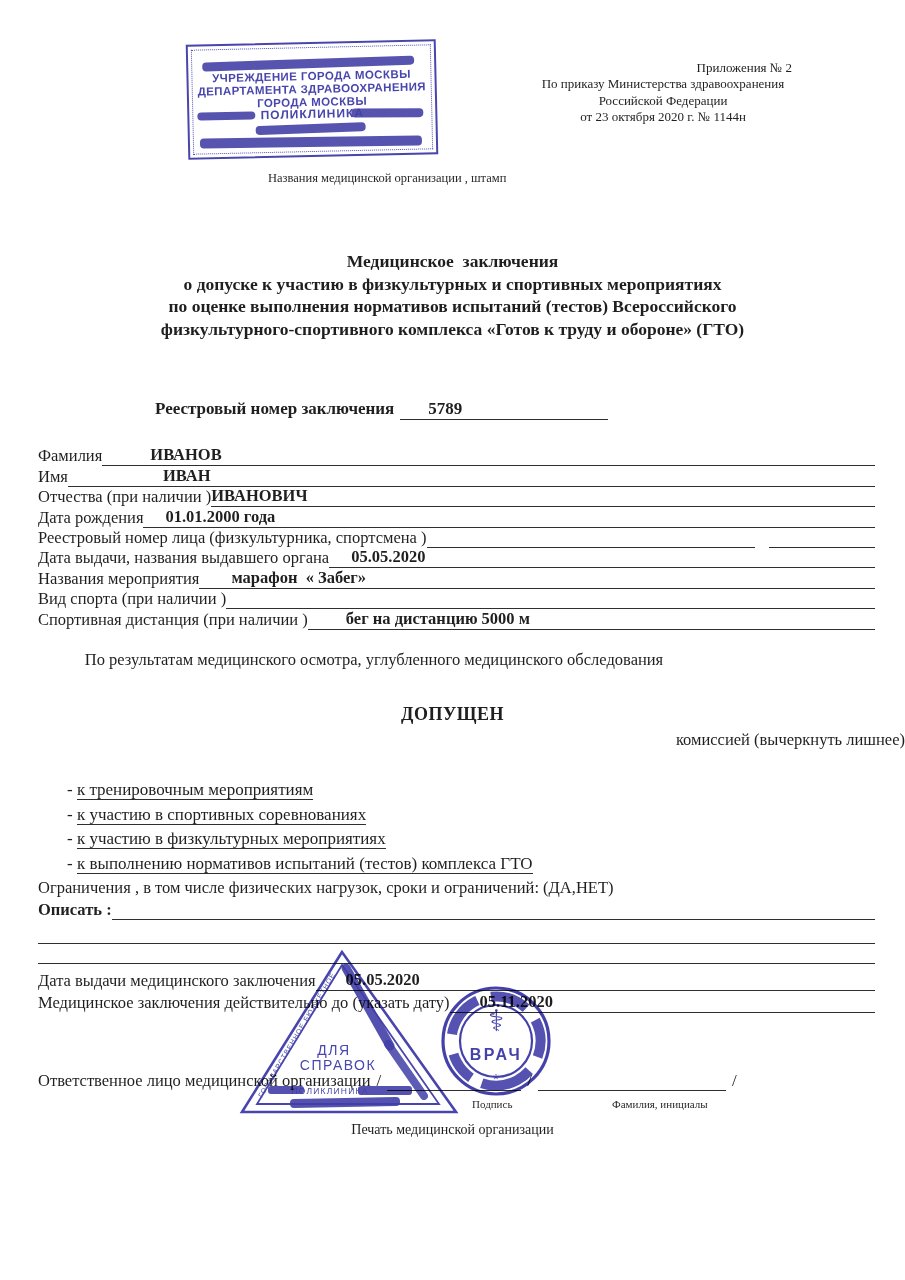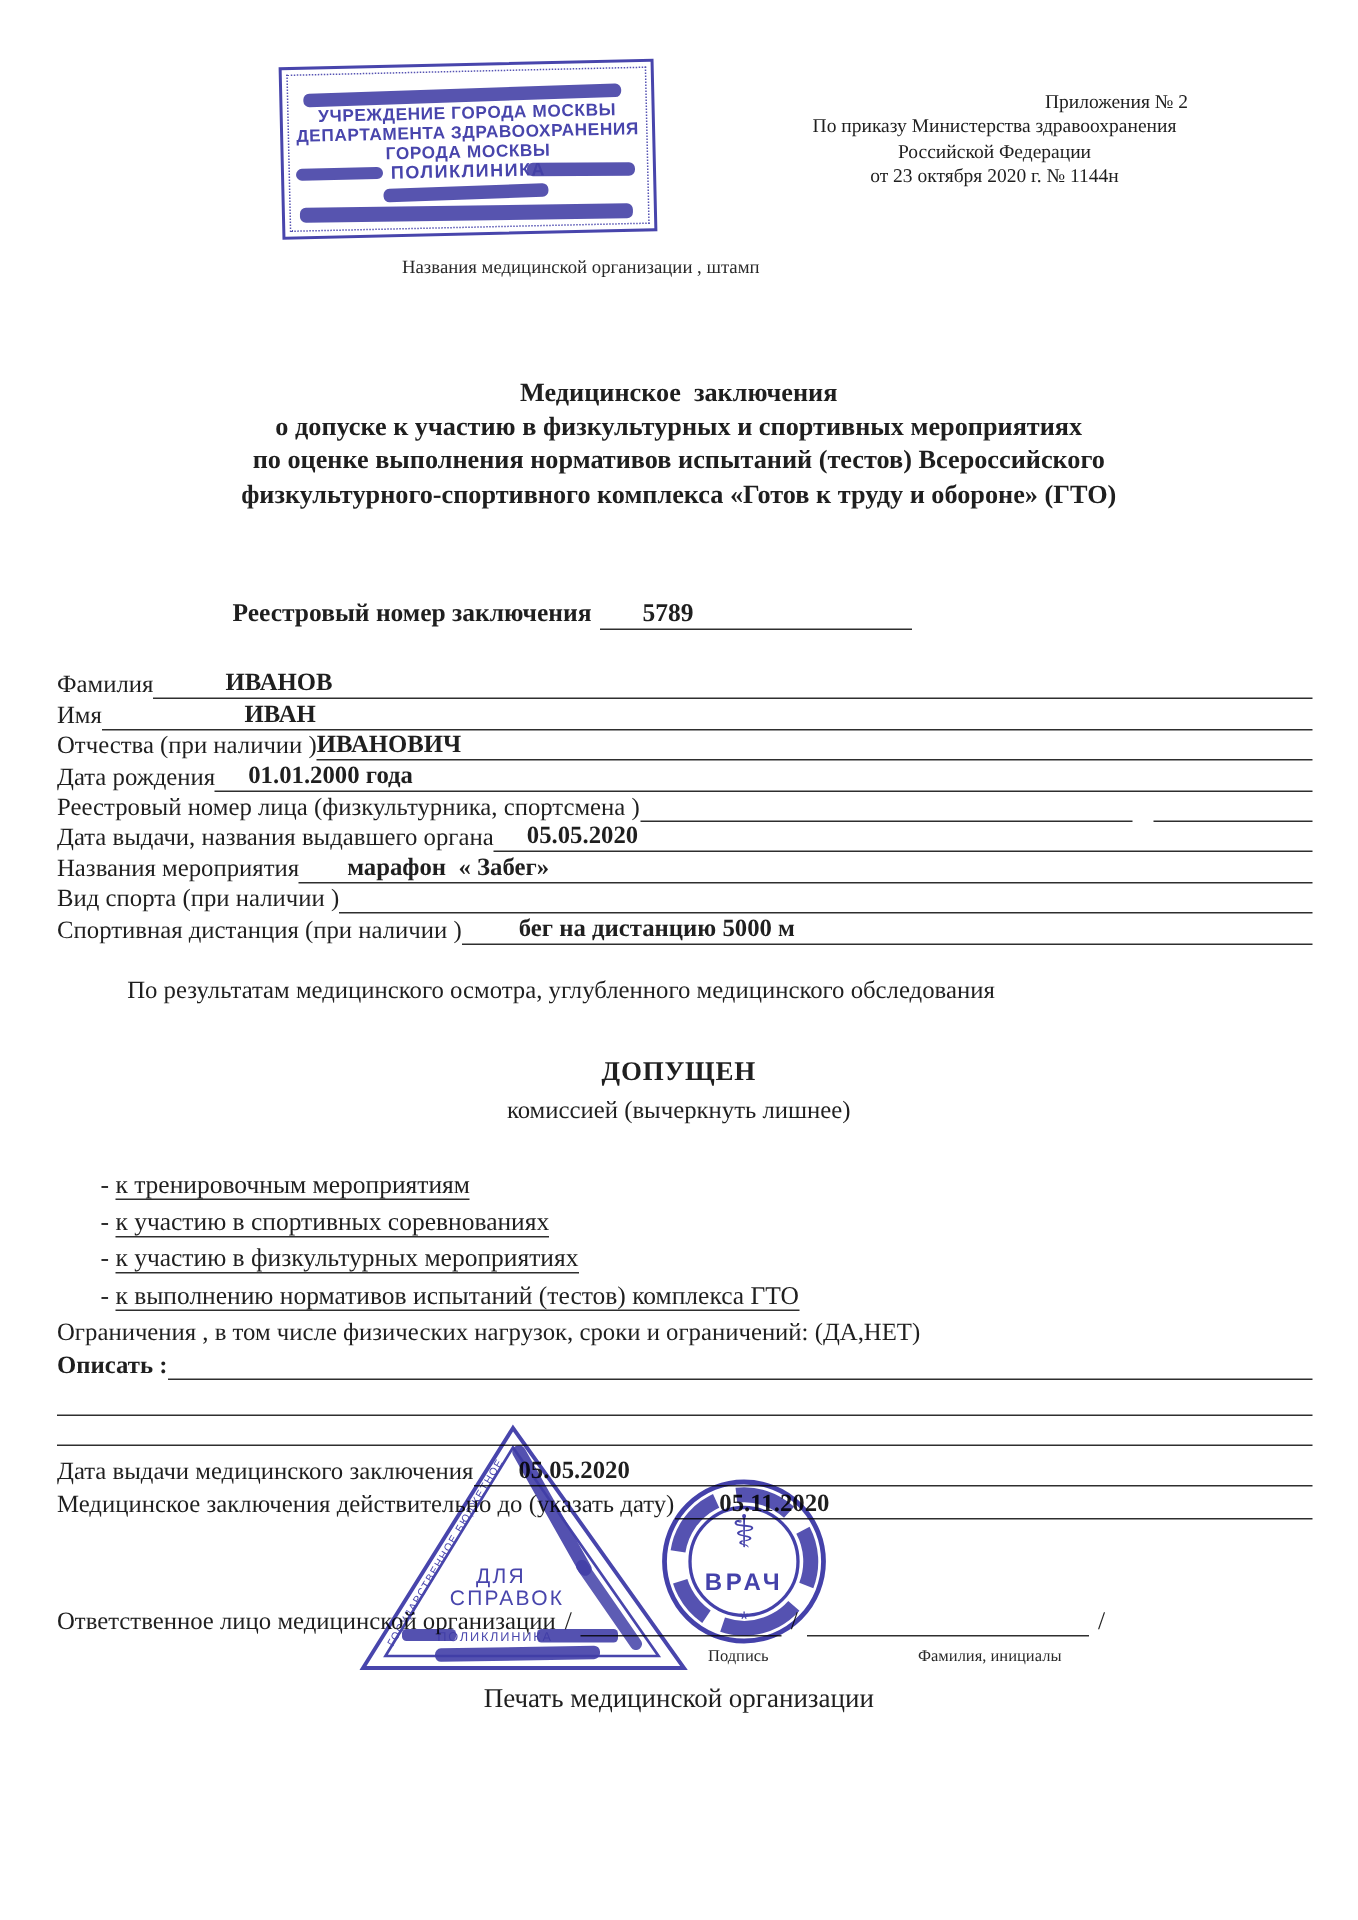--- a/index.html
+++ b/index.html
@@ -48,41 +48,41 @@
   .ugap{width:14px;}
   .ushort{width:106px;border-bottom:1.2px solid #2e2e2e;flex:none;}
   .ind-a{padding-left:48px;} .ind-b{padding-left:95px;} .ind-c{}
   .ind-d{padding-left:22px;} .ind-e{padding-left:22px;} .ind-f{padding-left:32px;}
   .ind-g{padding-left:38px;} .ind-h{padding-left:30px;}
 
   .exam-note{left:0;top:650px;width:748px;text-align:center;font-size:16.5px;}
 
   
   .decision-title{left:0;top:704px;width:905px;text-align:center;font-size:18px;font-weight:bold;letter-spacing:.5px;}
-  .decision-sub{left:0;top:730px;width:905px;text-align:center;font-size:16.5px;}
+  .decision-sub{left:0;top:730px;width:905px;text-align:right;font-size:16.5px;}
 
   
   .permissions{left:67px;top:778px;font-size:17px;line-height:24.6px;}
   .perm-item .txt{border-bottom:1.2px solid #2e2e2e;}
 
   
   .limit-line{left:38px;top:878px;font-size:16.5px;}
   .describe-row{left:38px;top:899px;width:837px;display:flex;align-items:flex-end;height:21px;font-size:16.5px;font-weight:bold;}
   .blank-rule{left:38px;width:837px;height:0;border-top:1.2px solid #2e2e2e;}
 
   
   .issue-row{left:38px;width:837px;display:flex;align-items:flex-end;height:22px;font-size:16.5px;}
 
   
   .responsible-row{left:38px;top:1068px;width:837px;display:flex;align-items:flex-end;height:23px;font-size:16.5px;}
   .slash{padding:0 6px;font-size:17px;}
   .sigline{width:134px;border-bottom:1.2px solid #2e2e2e;}
   .nameline{width:188px;border-bottom:1.2px solid #2e2e2e;}
   .mini-cap{font-size:11px;color:#2a2a2a;}
-  .seal-caption{left:0;top:1122px;width:905px;text-align:center;font-size:18px;}
+  .seal-caption{left:0;top:1122px;width:905px;text-align:center;font-size:14px;}
 
   
   .tri-stamp{left:238px;top:948px;mix-blend-mode:multiply;opacity:.93;}
   .round-stamp{left:432px;top:984px;mix-blend-mode:multiply;opacity:.95;}
   svg text{font-family:"Liberation Sans","DejaVu Sans",sans-serif;}
 </style>
 </head>
 <body>
 
 <div class="abs org-stamp">

